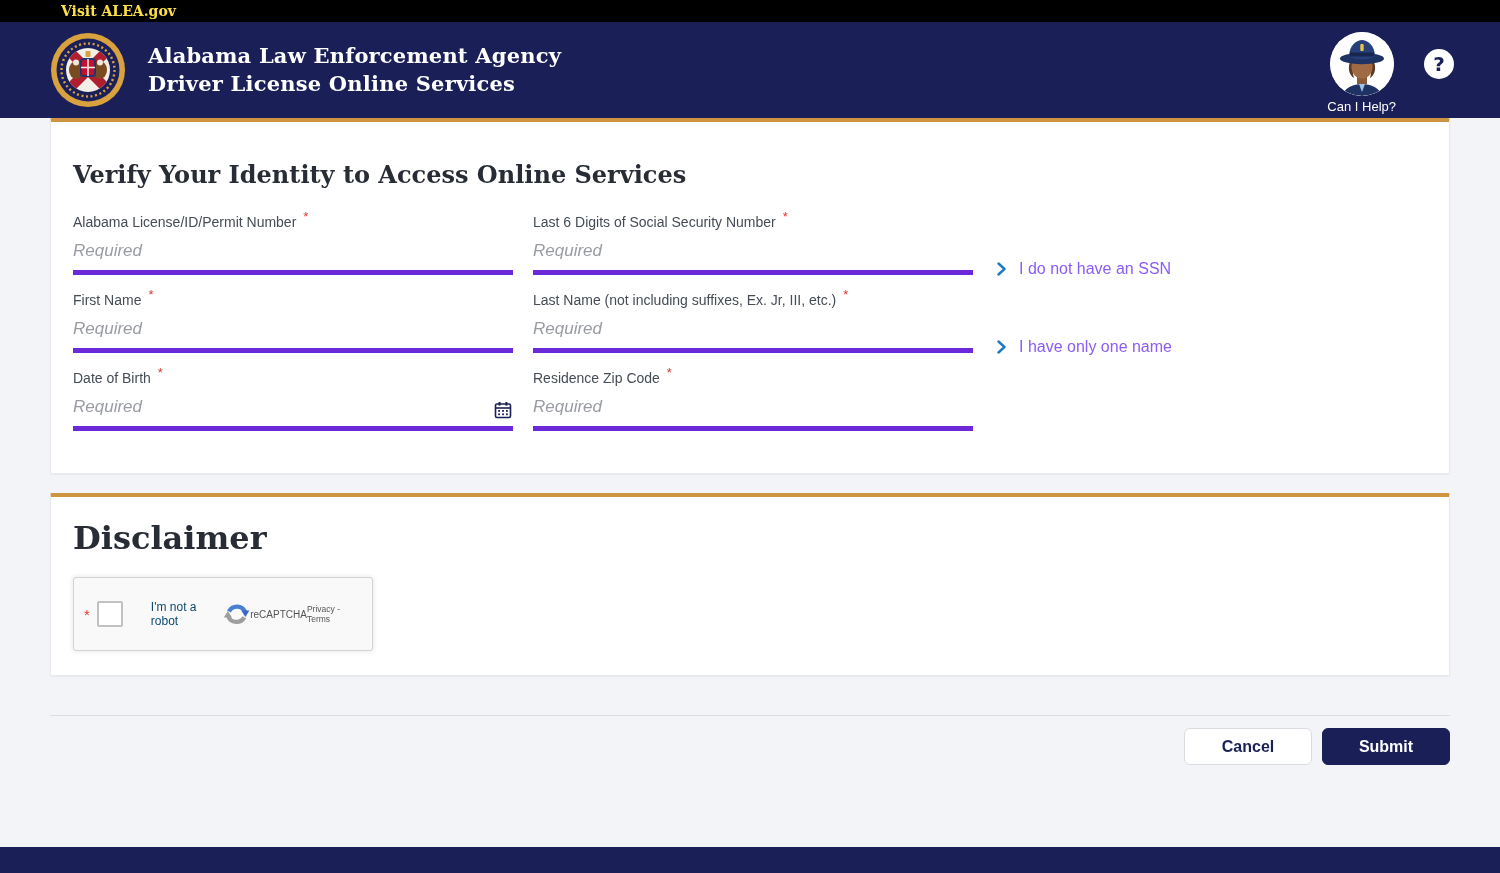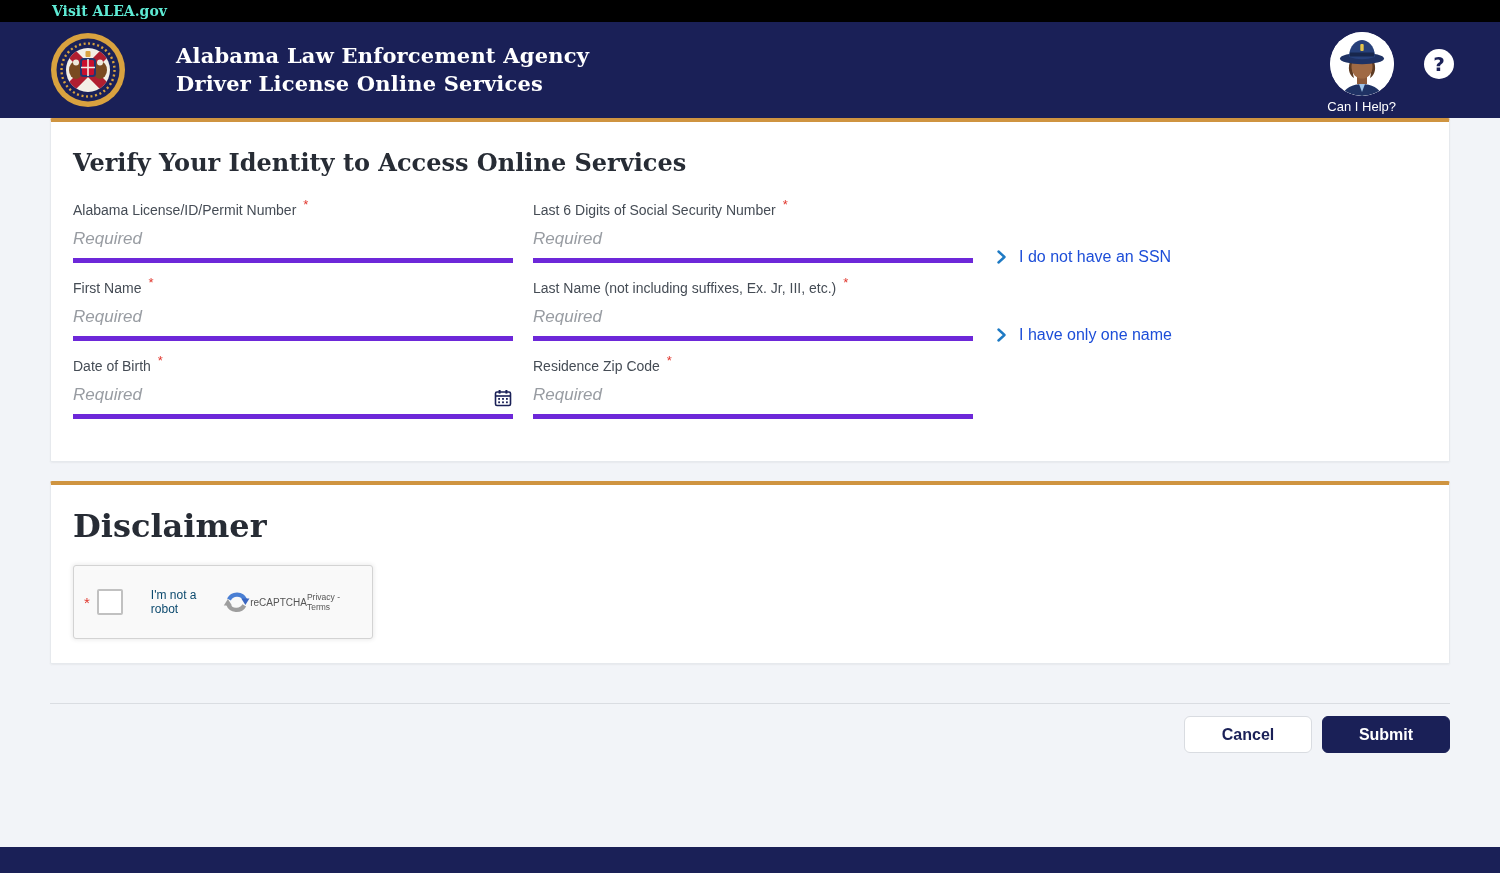--- a/index.html
+++ b/index.html
@@ -11,26 +11,26 @@
     overflow:hidden;
   }
   .page { width:1500px; height:873px; display:flex; flex-direction:column; background:#f2f4f8; }
 
   
   .top-bar {
     height:22px; background:#000; color:#fff;
     font-family:"DejaVu Serif", serif; font-weight:bold; font-size:14px;
     line-height:22px; padding-left:52px; flex:none;
   }
-  .top-bar a { color:#5eead4; text-decoration:none; cursor:pointer; }
+  .top-bar a { color:#fde047; text-decoration:none; cursor:pointer;margin-left:9px; }
 
   
   .app-header {
     height:96px; background:#1a2057; color:#fff;
-    display:flex; align-items:center; padding:0 46px 0 50px; flex:none;gap:28px;
+    display:flex; align-items:center; padding:0 46px 0 50px; flex:none;
   }
   .seal { width:76px; height:76px; flex:none; }
   .header-titles {
     margin-left:22px; font-family:"DejaVu Serif", serif; font-weight:bold;
     font-size:21px; line-height:28px; letter-spacing:.2px;
   }
   .header-right { margin-left:auto; display:flex; align-items:flex-start; gap:28px; }
   .avatar-wrap { display:flex; flex-direction:column; align-items:center; margin-top:6px; cursor:pointer; }
   .avatar-circle { width:64px; height:64px; border-radius:50%; overflow:hidden; background:#fff; }
   .avatar-label { font-size:13px; color:#fff; margin-top:3px; }
@@ -48,21 +48,21 @@
 
   
   .card {
     margin:0 50px; background:#fff;
     border:1px solid #e6e9ed; border-top:4px solid #cf9440;
     border-radius:2px; box-shadow:0 1px 2px rgba(60,64,67,.06); flex:none;
   }
   .card-identity { padding:24px 22px 26px; }
   .card-title {
     font-family:"DejaVu Serif", serif; font-weight:bold; font-size:24px;
-    color:#272c35; margin:2px 0 24px;
+    color:#272c35; margin:14px 0 24px;
   }
 
   .form-row { display:flex; min-height:78px; }
   .field { width:440px; }
   .field.col2 { margin-left:20px; }
   .field-label { font-size:14px; color:#454c55; }
   .req {
     color:#e0372e; font-size:13px; margin-left:7px;
     position:relative; top:-6px; display:inline-block;
   }
@@ -77,21 +77,21 @@
   .has-icon .text-input { padding-right:26px; }
   .calendar-btn {
     position:absolute; right:1px; bottom:7px; width:18px; height:18px;
     background:none; border:none; padding:0; cursor:pointer; display:flex;
   }
 
   .row-link {
     margin-left:24px; align-self:flex-end; margin-bottom:13px;
     display:flex; align-items:center; gap:13px; cursor:pointer;
   }
-  .row-link .link-label { font-size:16px; color:#1d4ed8; }
+  .row-link .link-label { font-size:16px; color:#8b5cf6; }
 
   
   .card-disclaimer { margin-top:19px; padding:22px 22px 24px; }
   .disclaimer-title {
     font-family:"DejaVu Serif", serif; font-weight:bold; font-size:32px;
     color:#272c35; margin:0 0 20px;
   }
   .disclaimer-text { font-size:15px; color:#3f454c; margin:0 0 26px; }
   .disclaimer-text b { color:#33383f; }
 

